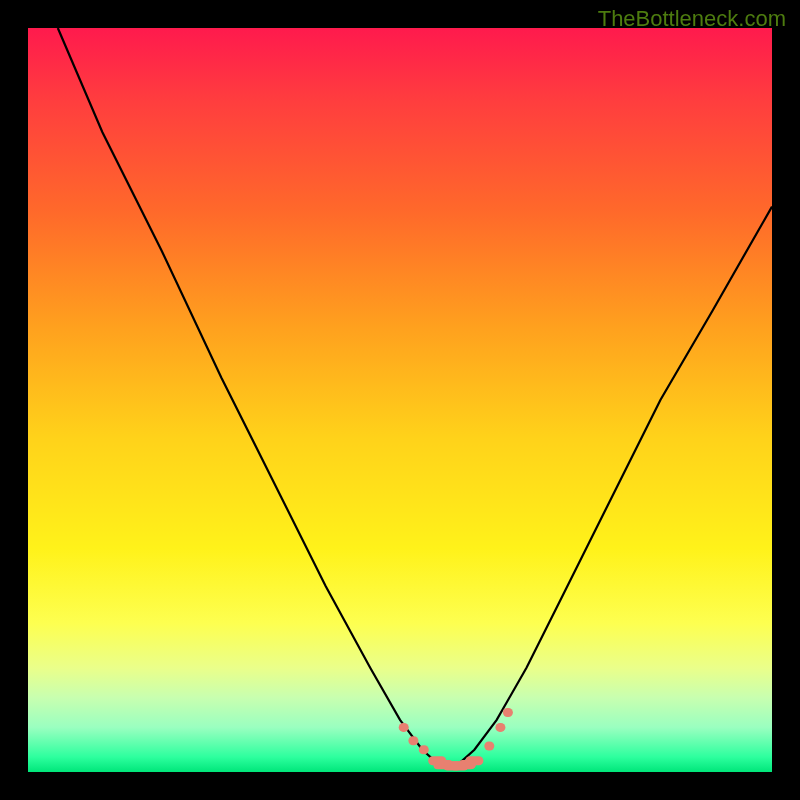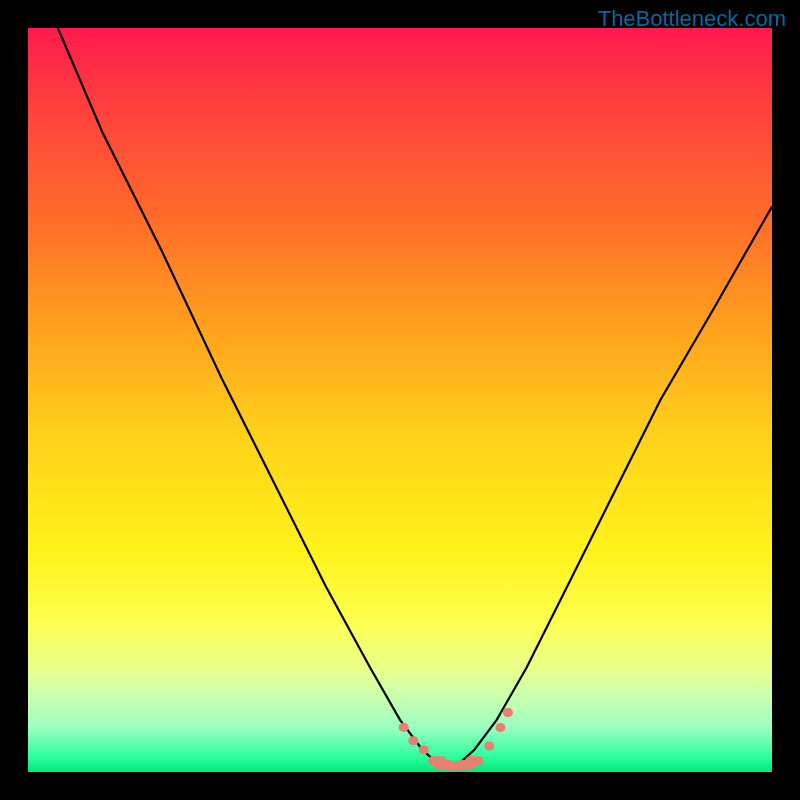--- a/index.html
+++ b/index.html
@@ -38,21 +38,21 @@
       #c8ffb0 90%,
       #9affc0 94%,
       #2dff9e 98%,
       #00e67a 100%
     );
   }
   .watermark {
     position: absolute;
     top: 6px;
     right: 14px;
-    color: #0369a1;
+    color: #4d7c0f;
     font-size: 22px;
     font-weight: 500;
     user-select: none;
   }
   svg.curves {
     position: absolute;
     left: 0;
     top: 0;
     width: 744px;
     height: 744px;

